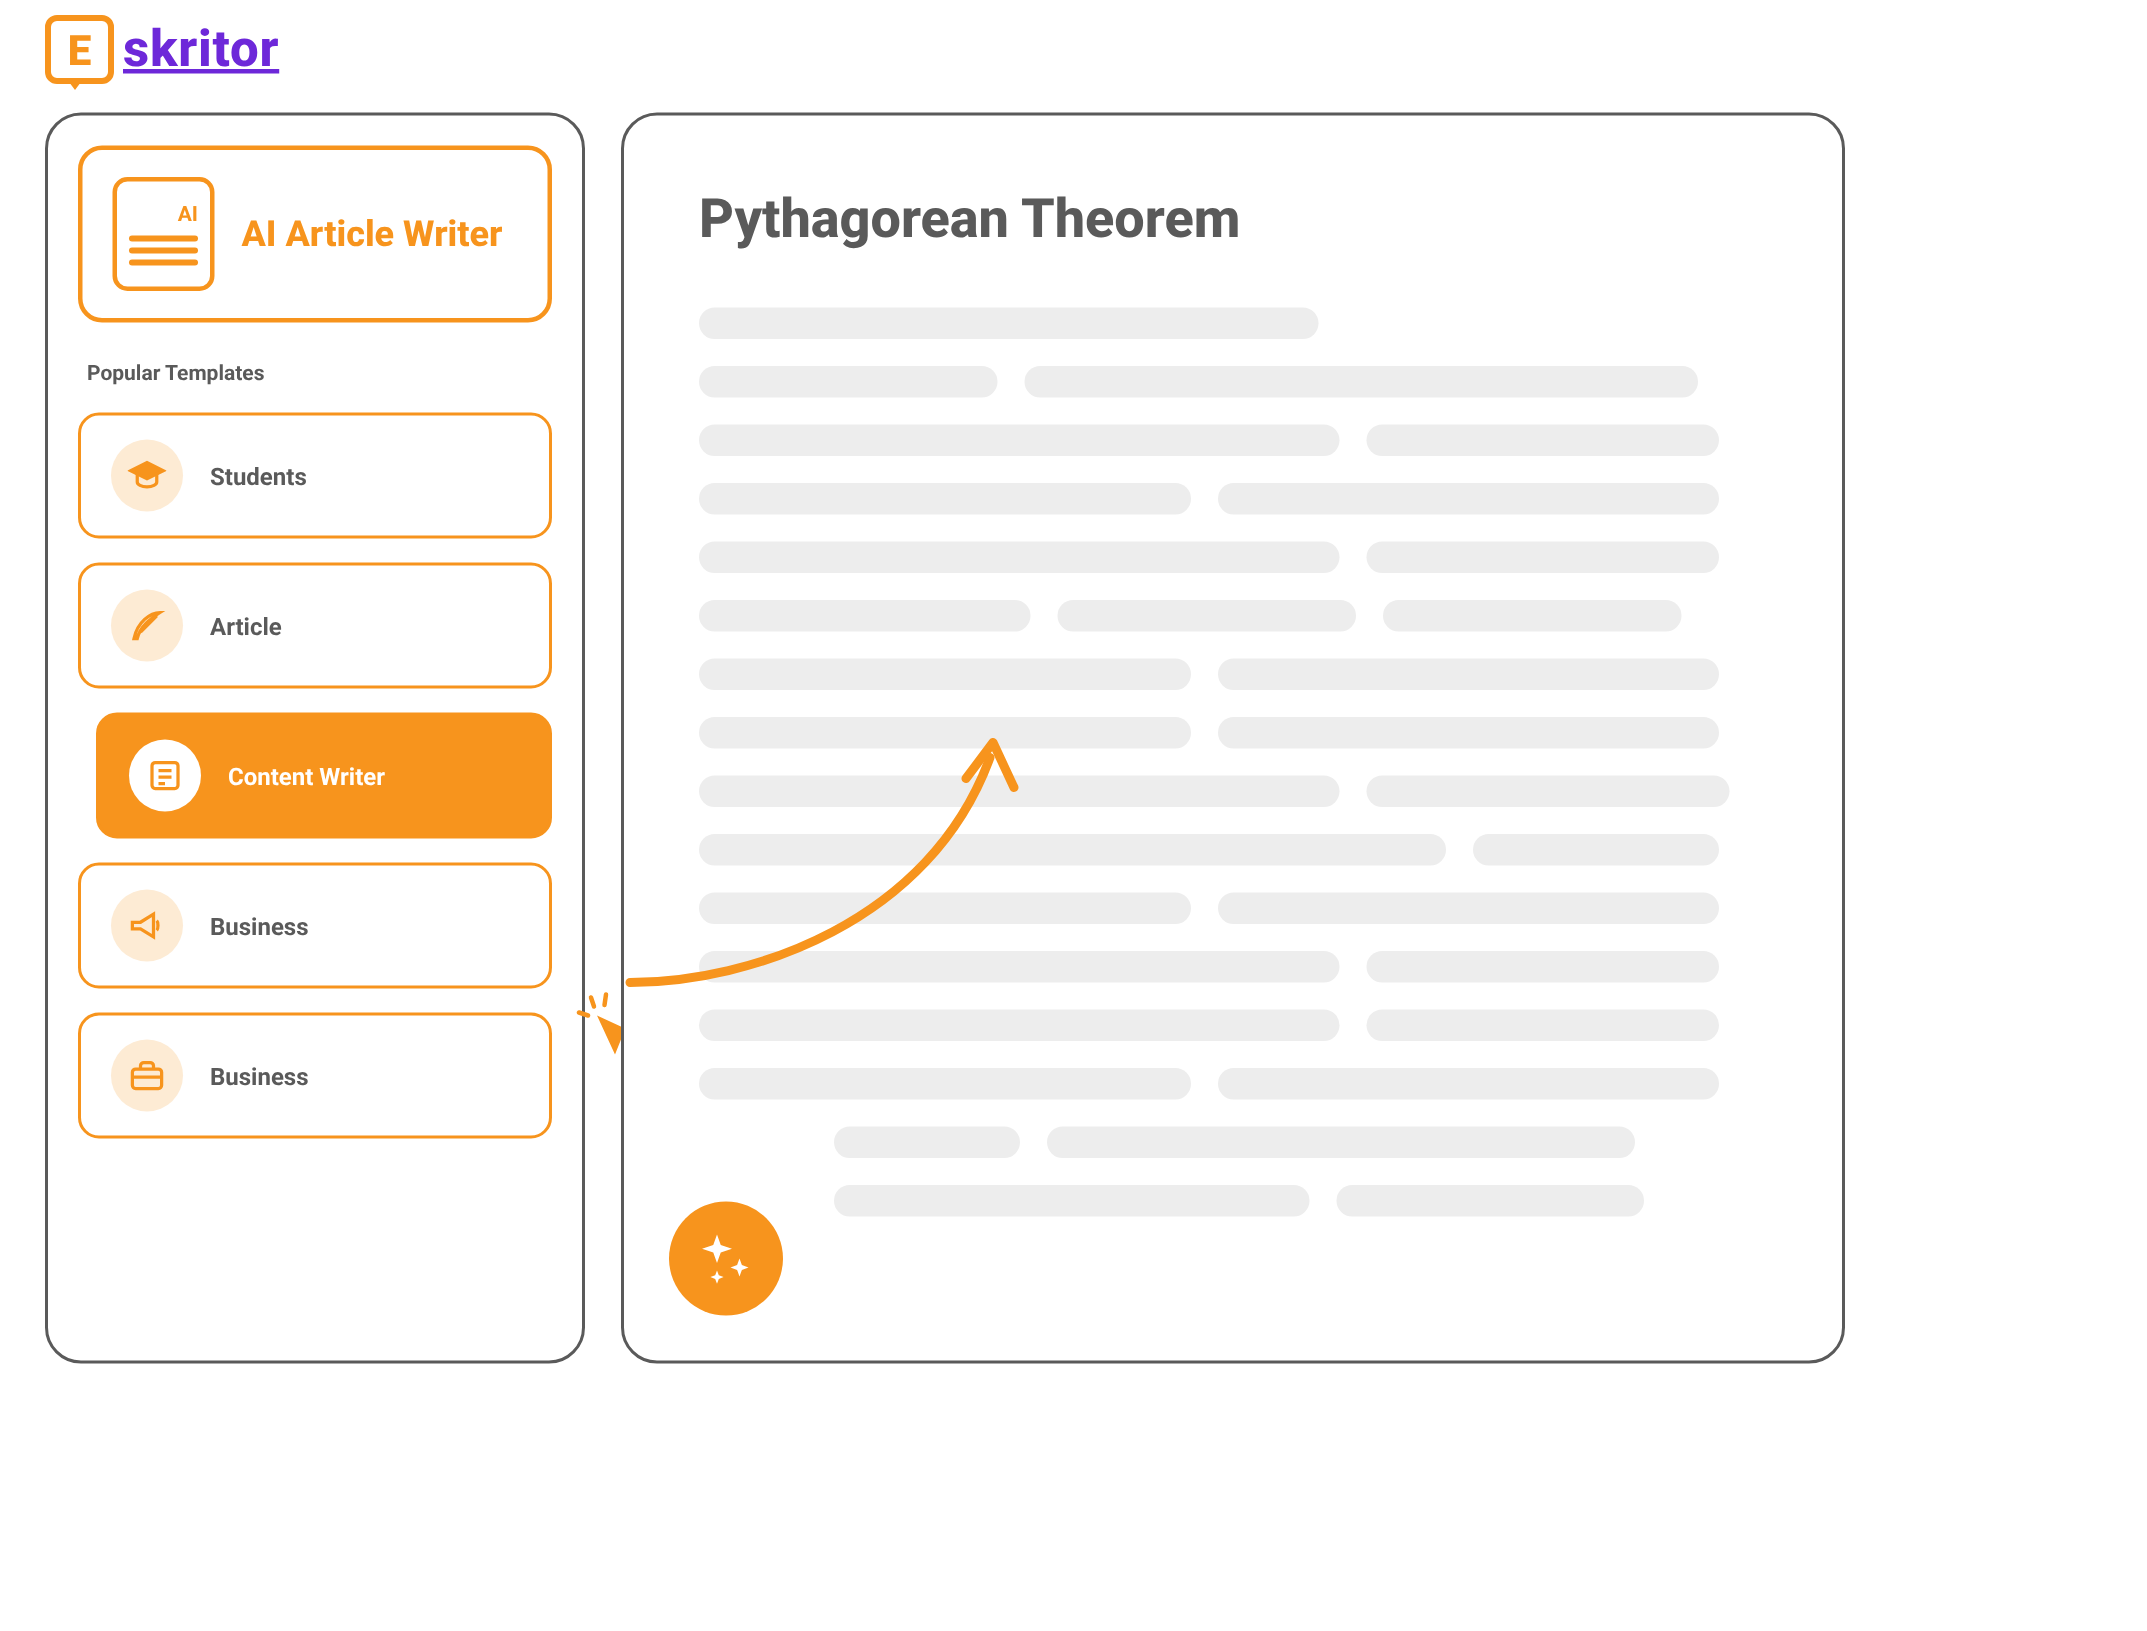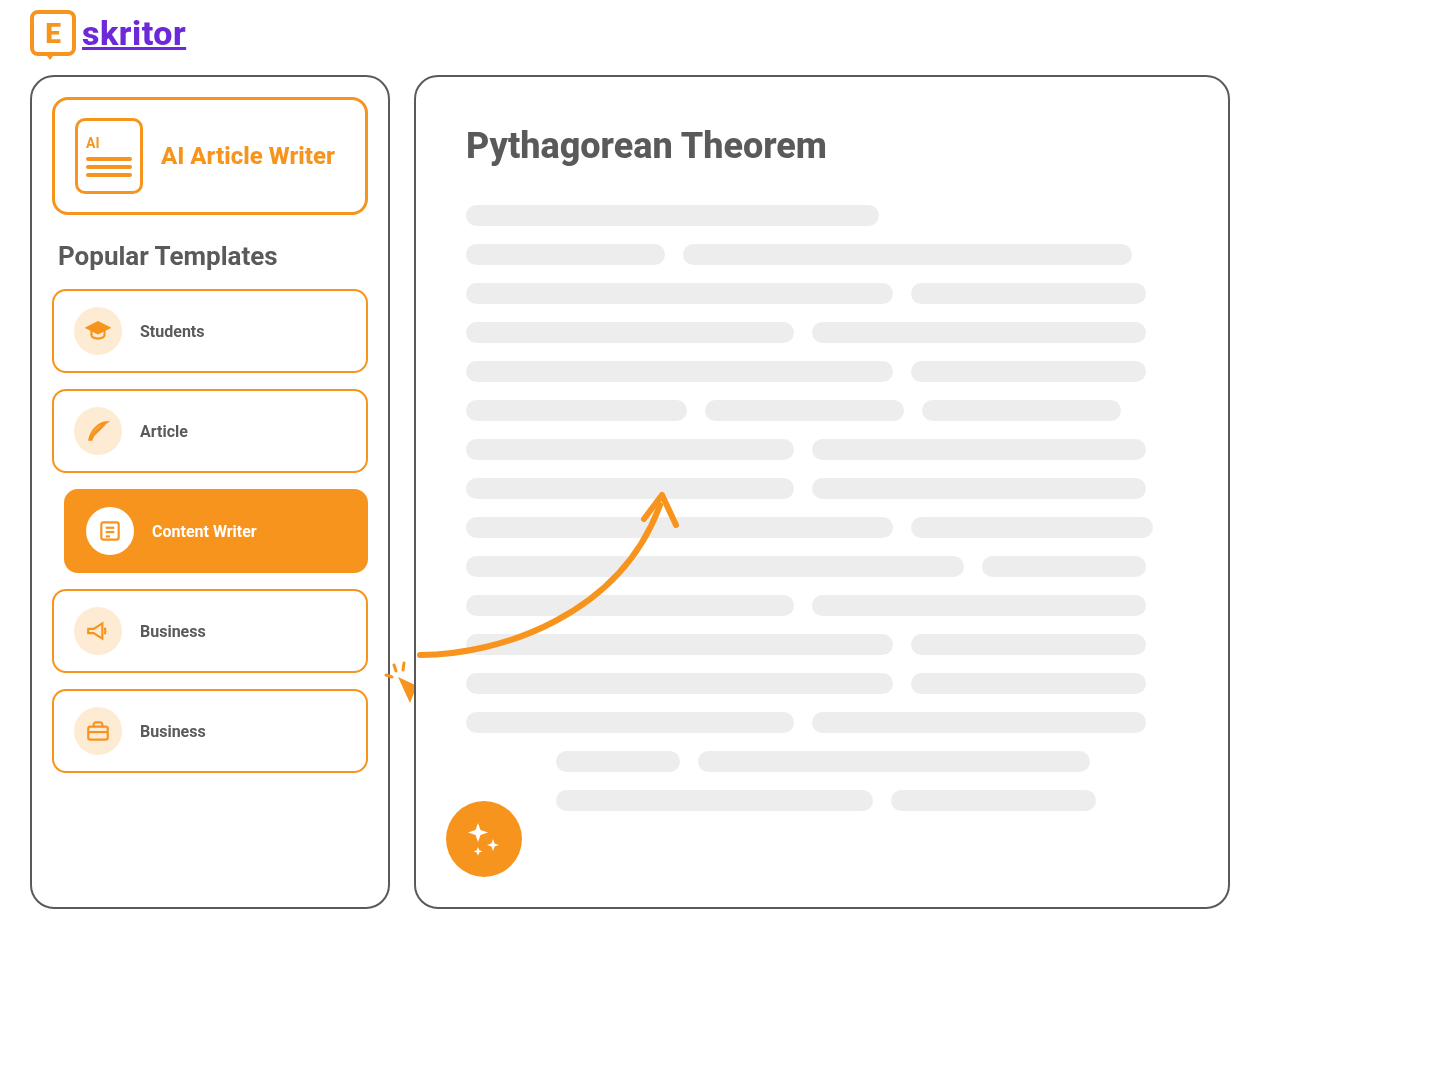--- a/index.html
+++ b/index.html
@@ -73,21 +73,21 @@
       gap: 18px;
       margin-bottom: 26px;
     }
     .ai-writer-icon {
       width: 68px;
       height: 76px;
       border: 3px solid #f7941d;
       border-radius: 10px;
       display: flex;
       flex-direction: column;
-      align-items: flex-start;
+      align-items: flex-end;
       justify-content: center;
       padding: 8px;
     }
     .ai-label {
       color: #f7941d;
       font-size: 14px;
       font-weight: 700;
       margin-bottom: 6px;
     }
     .ai-lines {
@@ -101,21 +101,21 @@
       background: #f7941d;
       border-radius: 3px;
     }
     .ai-writer-title {
       color: #f7941d;
       font-size: 24px;
       font-weight: 800;
     }
     .section-title {
       color: #5a5a5a;
-      font-size: 26px;
+      font-size: 14px;
       font-weight: 700;
       margin-bottom: 18px;
       padding-left: 6px;
     }
     .template-list {
       display: flex;
       flex-direction: column;
       gap: 16px;
     }
     .template-item {

